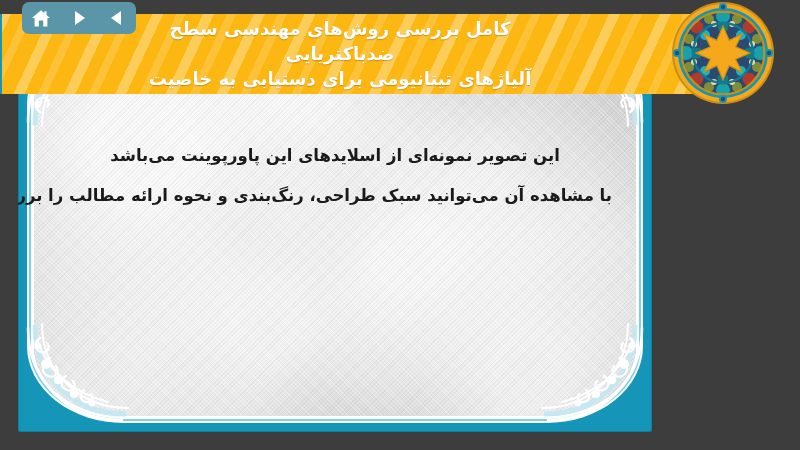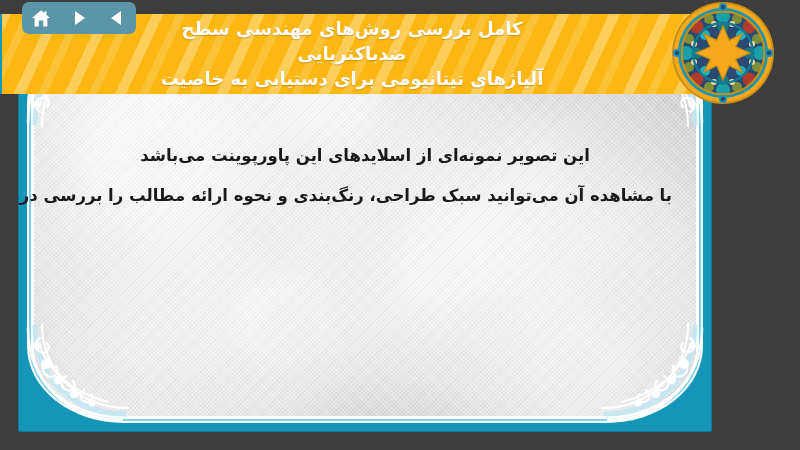--- a/index.html
+++ b/index.html
@@ -48,21 +48,21 @@
     background: transparent;
     padding: 0;
   }
   .navbtn svg { display: block; }
 
   
   .slide {
     position: absolute;
     left: 18px;
     top: 18px;
-    width: 694px;
+    width: 634px;
     height: 414px;
     background: #1596b8;
     border-radius: 3px;
     overflow: hidden;
     box-shadow: 0 0 0 1px #0d7e9c inset;
   }
 
   
   .panel {
     position: absolute;
@@ -115,21 +115,20 @@
   .titleband {
     position: absolute;
     top: 14px;
     left: 0;
     width: 712px;
     min-height: 76px;
     background: #fcb713;
     z-index: 40;
     display: flex;
     justify-content: center;
-    padding-left: 12px;
   }
   .titleband::before {
     content: "";
     position: absolute;
     inset: 0;
     background-image:
       repeating-linear-gradient(115deg,
         rgba(255,255,255,.30) 0 10px,
         rgba(255,255,255,0) 10px 22px,
         rgba(255,255,255,.16) 22px 30px,

